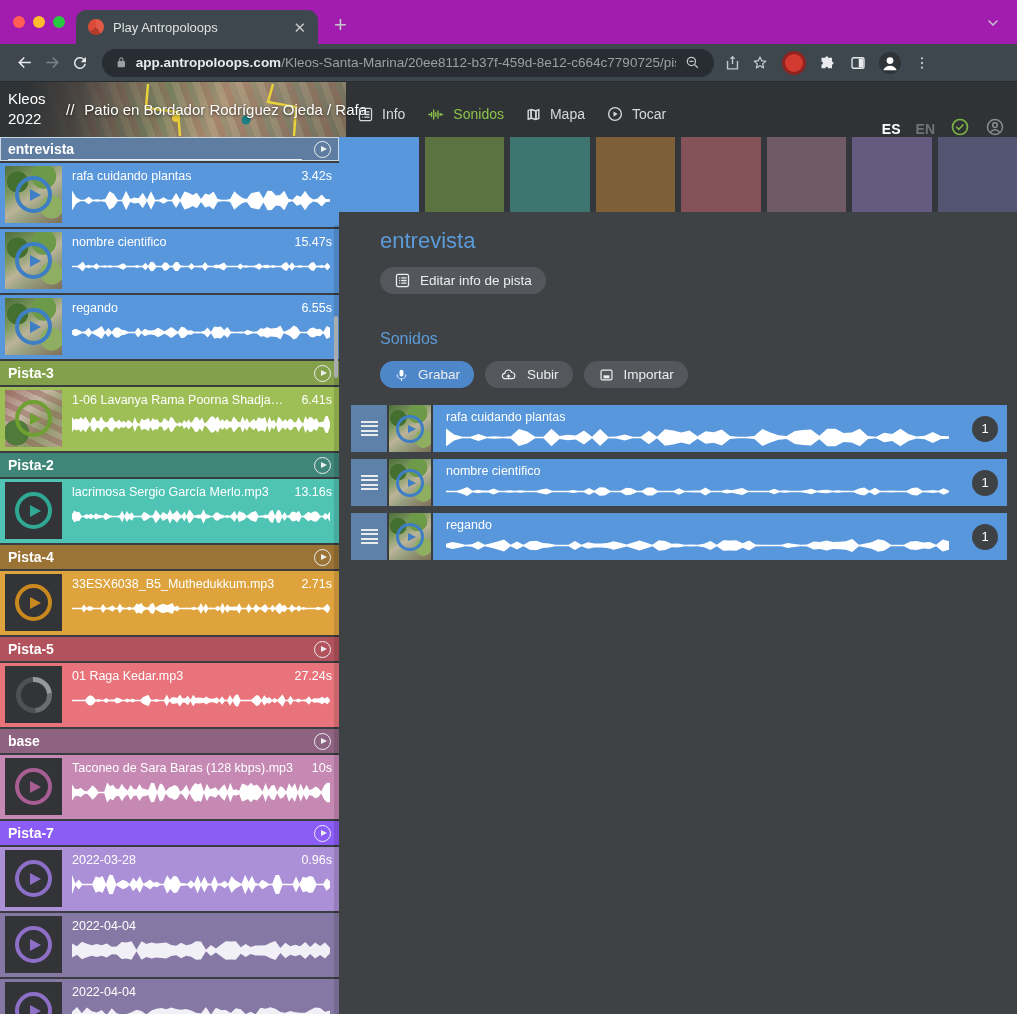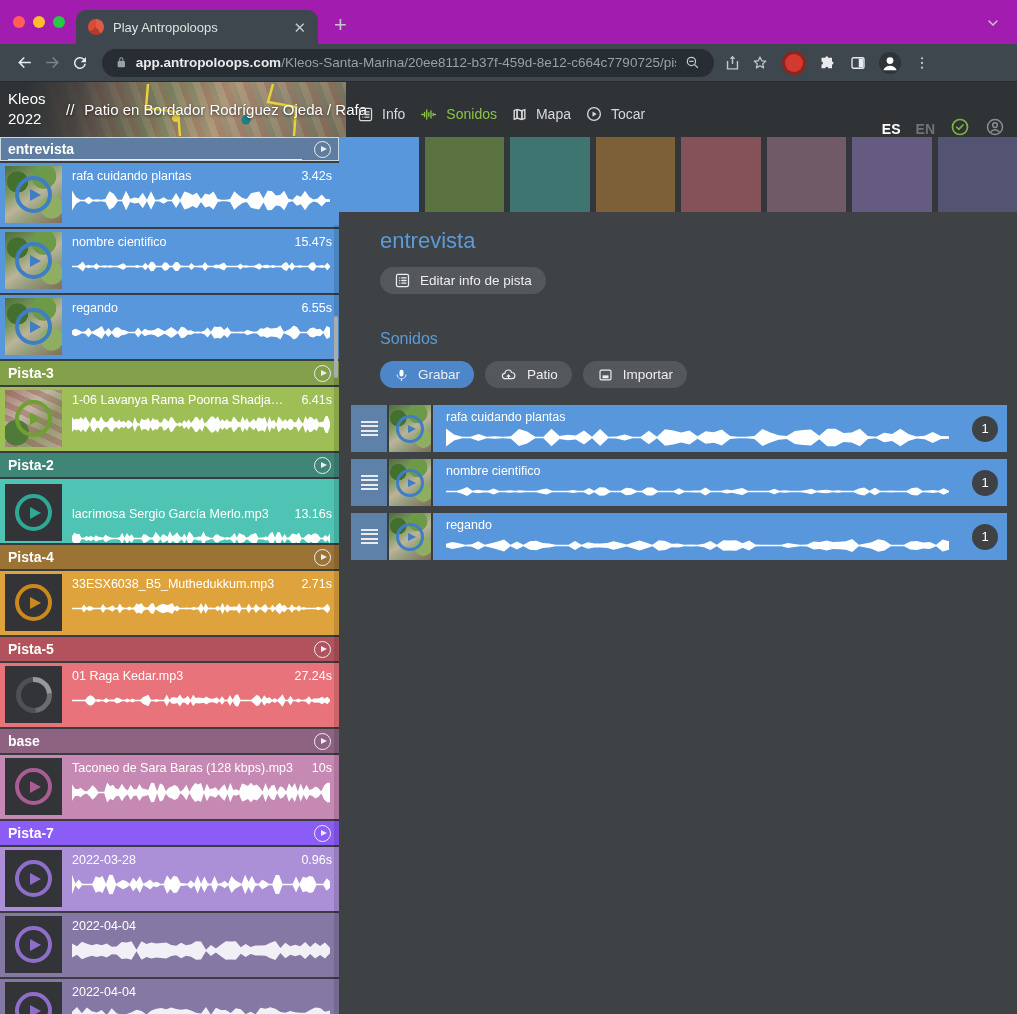--- a/index.html
+++ b/index.html
@@ -32,21 +32,21 @@
   .appheader{position:absolute;top:82px;left:0;right:0;height:55px;background:#303335;overflow:hidden}
   .mapimg{position:absolute;left:28px;top:0;width:318px;height:55px;
     background:
       linear-gradient(95deg,#303335 0%,rgba(48,51,53,.75) 16%,rgba(48,51,53,0) 42%),
       repeating-linear-gradient(70deg, rgba(150,96,78,.35) 0 7px, rgba(110,116,92,.25) 7px 13px, rgba(175,150,120,.3) 13px 20px),
       linear-gradient(115deg,#7d7060 0%,#a3876f 22%,#77815f 42%,#b09a7d 60%,#8b8570 78%,#6f6a58 100%)}
   .mappath{position:absolute;left:28px;top:0;width:318px;height:55px}
   .logo{position:absolute;left:8px;top:7px;z-index:3;color:#FFF;font-size:15px;line-height:1.35}
   .crumb{position:absolute;left:66px;top:19px;z-index:3;color:#FFF;font-size:15px;text-shadow:0 1px 3px rgba(0,0,0,.65);white-space:nowrap}
   .crumb .sep{margin-right:10px}
-  .appnav{position:absolute;left:357px;top:0;height:64px;display:flex;align-items:center;gap:14px;z-index:3}
+  .appnav{position:absolute;left:357px;top:0;height:64px;display:flex;align-items:center;gap:21px;z-index:3}
   .nav-item{display:flex;align-items:center;gap:8px;color:#D6D8DA;font-size:14px;cursor:default}
   .nav-item.active{color:#8BC34A}
   .hdr-right{position:absolute;right:12px;top:0;height:55px;display:flex;align-items:flex-end;gap:15px;z-index:3}
   .lang-on{color:#FFF;font-size:14px;font-weight:bold}
   .lang-off{color:#6F7477;font-size:14px;font-weight:bold}
 
   
   .sidebar{position:absolute;left:0;top:137px;width:339px;bottom:0;background:#3A3D40;overflow:hidden}
   .track-header{height:24px;margin-bottom:2px;display:flex;align-items:center;padding:0 8px;color:#FFF;font-size:14px;font-weight:600;position:relative}
   .track-header.selected{outline:1px solid #C9D7E5;outline-offset:-1px}
@@ -337,21 +337,21 @@
             <svg viewBox="0 0 300 30" preserveAspectRatio="none" width="100%" height="100%">
               <path d="M0.0,4.3 L2.6,8.1 L5.2,6.6 L7.8,7.7 L10.4,4.3 L13.0,8.3 L15.7,3.6 L18.3,8.8 L20.9,13.9 L23.5,5.8 L26.1,4.5 L28.7,10.2 L31.3,10.1 L33.9,3.2 L36.5,9.3 L39.1,11.7 L41.7,11.0 L44.3,5.8 L47.0,4.7 L49.6,10.5 L52.2,11.0 L54.8,7.7 L57.4,11.7 L60.0,9.6 L62.6,12.5 L65.2,8.4 L67.8,10.5 L70.4,13.9 L73.0,4.3 L75.7,12.1 L78.3,13.9 L80.9,6.3 L83.5,8.4 L86.1,8.2 L88.7,5.3 L91.3,11.6 L93.9,5.7 L96.5,8.7 L99.1,7.6 L101.7,12.1 L104.3,12.0 L107.0,5.7 L109.6,7.7 L112.2,11.0 L114.8,4.0 L117.4,5.8 L120.0,11.4 L122.6,13.9 L125.2,11.4 L127.8,13.9 L130.4,8.4 L133.0,12.1 L135.7,7.5 L138.3,12.9 L140.9,9.4 L143.5,4.0 L146.1,5.1 L148.7,9.5 L151.3,4.5 L153.9,13.3 L156.5,11.9 L159.1,7.4 L161.7,3.7 L164.3,3.6 L167.0,7.1 L169.6,3.1 L172.2,10.8 L174.8,7.0 L177.4,10.7 L180.0,7.0 L182.6,10.8 L185.2,11.1 L187.8,3.5 L190.4,6.7 L193.0,10.9 L195.7,11.8 L198.3,3.1 L200.9,9.9 L203.5,5.6 L206.1,12.6 L208.7,9.5 L211.3,6.9 L213.9,10.8 L216.5,4.5 L219.1,6.0 L221.7,6.9 L224.3,3.9 L227.0,13.9 L229.6,3.4 L232.2,10.9 L234.8,8.0 L237.4,13.8 L240.0,3.5 L242.6,6.9 L245.2,11.1 L247.8,7.3 L250.4,10.8 L253.0,6.7 L255.7,7.6 L258.3,12.1 L260.9,11.0 L263.5,4.2 L266.1,10.3 L268.7,13.9 L271.3,3.0 L273.9,8.2 L276.5,4.0 L279.1,4.9 L281.7,8.4 L284.3,5.6 L287.0,12.3 L289.6,11.6 L292.2,10.9 L294.8,3.1 L297.4,2.8 L300.0,12.1 L300.0,17.9 L297.4,27.2 L294.8,26.9 L292.2,19.1 L289.6,18.4 L287.0,17.7 L284.3,24.4 L281.7,21.6 L279.1,25.1 L276.5,26.0 L273.9,21.8 L271.3,27.0 L268.7,16.1 L266.1,19.7 L263.5,25.8 L260.9,19.0 L258.3,17.9 L255.7,22.4 L253.0,23.3 L250.4,19.2 L247.8,22.7 L245.2,18.9 L242.6,23.1 L240.0,26.5 L237.4,16.2 L234.8,22.0 L232.2,19.1 L229.6,26.6 L227.0,16.1 L224.3,26.1 L221.7,23.1 L219.1,24.0 L216.5,25.5 L213.9,19.2 L211.3,23.1 L208.7,20.5 L206.1,17.4 L203.5,24.4 L200.9,20.1 L198.3,26.9 L195.7,18.2 L193.0,19.1 L190.4,23.3 L187.8,26.5 L185.2,18.9 L182.6,19.2 L180.0,23.0 L177.4,19.3 L174.8,23.0 L172.2,19.2 L169.6,26.9 L167.0,22.9 L164.3,26.4 L161.7,26.3 L159.1,22.6 L156.5,18.1 L153.9,16.7 L151.3,25.5 L148.7,20.5 L146.1,24.9 L143.5,26.0 L140.9,20.6 L138.3,17.1 L135.7,22.5 L133.0,17.9 L130.4,21.6 L127.8,16.1 L125.2,18.6 L122.6,16.1 L120.0,18.6 L117.4,24.2 L114.8,26.0 L112.2,19.0 L109.6,22.3 L107.0,24.3 L104.3,18.0 L101.7,17.9 L99.1,22.4 L96.5,21.3 L93.9,24.3 L91.3,18.4 L88.7,24.7 L86.1,21.8 L83.5,21.6 L80.9,23.7 L78.3,16.1 L75.7,17.9 L73.0,25.7 L70.4,16.1 L67.8,19.5 L65.2,21.6 L62.6,17.5 L60.0,20.4 L57.4,18.3 L54.8,22.3 L52.2,19.0 L49.6,19.5 L47.0,25.3 L44.3,24.2 L41.7,19.0 L39.1,18.3 L36.5,20.7 L33.9,26.8 L31.3,19.9 L28.7,19.8 L26.1,25.5 L23.5,24.2 L20.9,16.1 L18.3,21.2 L15.7,26.4 L13.0,21.7 L10.4,25.7 L7.8,22.3 L5.2,23.4 L2.6,21.9 L0.0,25.7 Z" fill="#FFF"></path>
             </svg>
           </div>
         </div>
       </div>
       <div class="track-header" style="background: rgb(63, 133, 120); justify-content: center;">
         <span class="tname">Pista-2</span>
         <span class="hplay"></span>
       </div>
-      <div class="snd" style="background: rgb(79, 196, 180); align-items: center;">
+      <div class="snd" style="background: rgb(79, 196, 180);">
         <div class="thumb t-dark">
           <span class="playov">
             <span class="ring" style="border-color: rgb(47, 168, 148); height: 37px; width: 37px; border-width: 4px;">
               <span class="tri" style="border-left-color: rgb(47, 168, 148); border-left-width: 11px; border-bottom-width: 6.82px; border-top-width: 6.82px;"></span>
             </span>
           </span>
         </div>
         <div class="sbody">
           <div class="trow">
             <span class="ttl">lacrimosa Sergio García Merlo.mp3</span>
@@ -533,21 +533,21 @@
           <path d="M12 14.5a3.2 3.2 0 0 0 3.2-3.2V6.7a3.2 3.2 0 0 0-6.4 0v4.6A3.2 3.2 0 0 0 12 14.5z"></path>
           <path d="M18.3 11.3a6.3 6.3 0 0 1-12.6 0H4.1A7.9 7.9 0 0 0 11 18.4V21h2v-2.6a7.9 7.9 0 0 0 6.9-7.1z"></path>
         </svg>
       <span>Grabar</span>
     </span>
     <span class="pill">
       <svg width="19" height="16" viewBox="0 0 24 24" fill="none" stroke="#ECEDEE" stroke-width="1.7">
           <path d="M7 17.5a4 4 0 0 1-.4-8A5.2 5.2 0 0 1 16.8 8.3 3.8 3.8 0 0 1 17 17.5z"></path>
           <path d="M12 16.5v-4.2M9.9 14l2.1-2.1L14.1 14" stroke-linecap="round"></path>
         </svg>
-      <span>Patio</span>
+      <span>Subir</span>
     </span>
     <span class="pill">
       <svg width="17" height="16" viewBox="0 0 24 24">
           <rect x="3.8" y="4.8" width="16.4" height="14.4" rx="2" fill="none" stroke="#ECEDEE" stroke-width="1.8"></rect>
           <path d="M7.5 12.5h9v4.5h-9z" fill="#ECEDEE"></path>
         </svg>
       <span>Importar</span>
     </span>
   </div>
   <div class="rows" id="mainrows">

